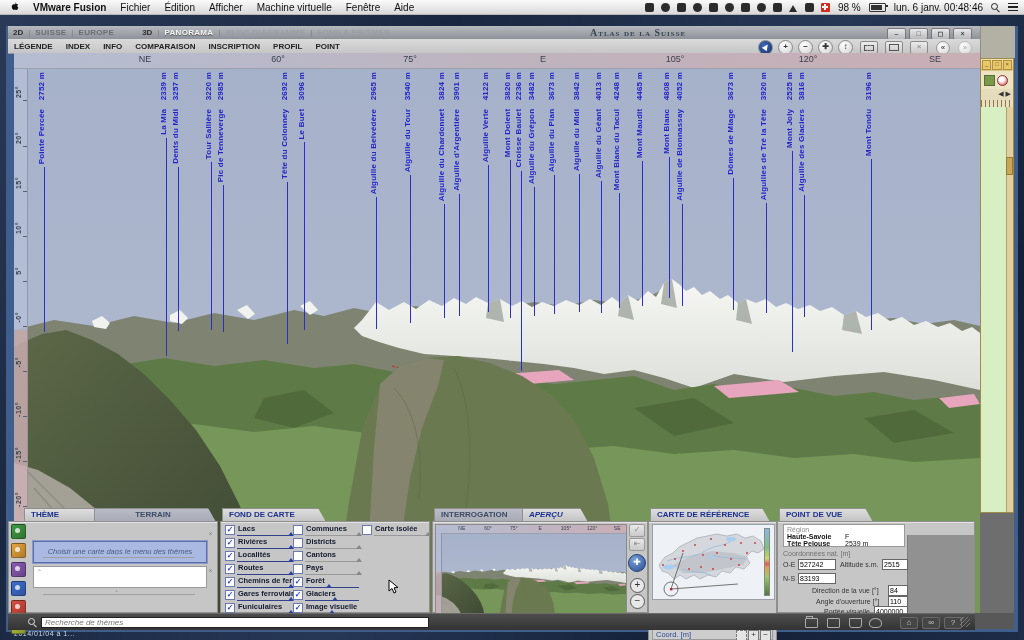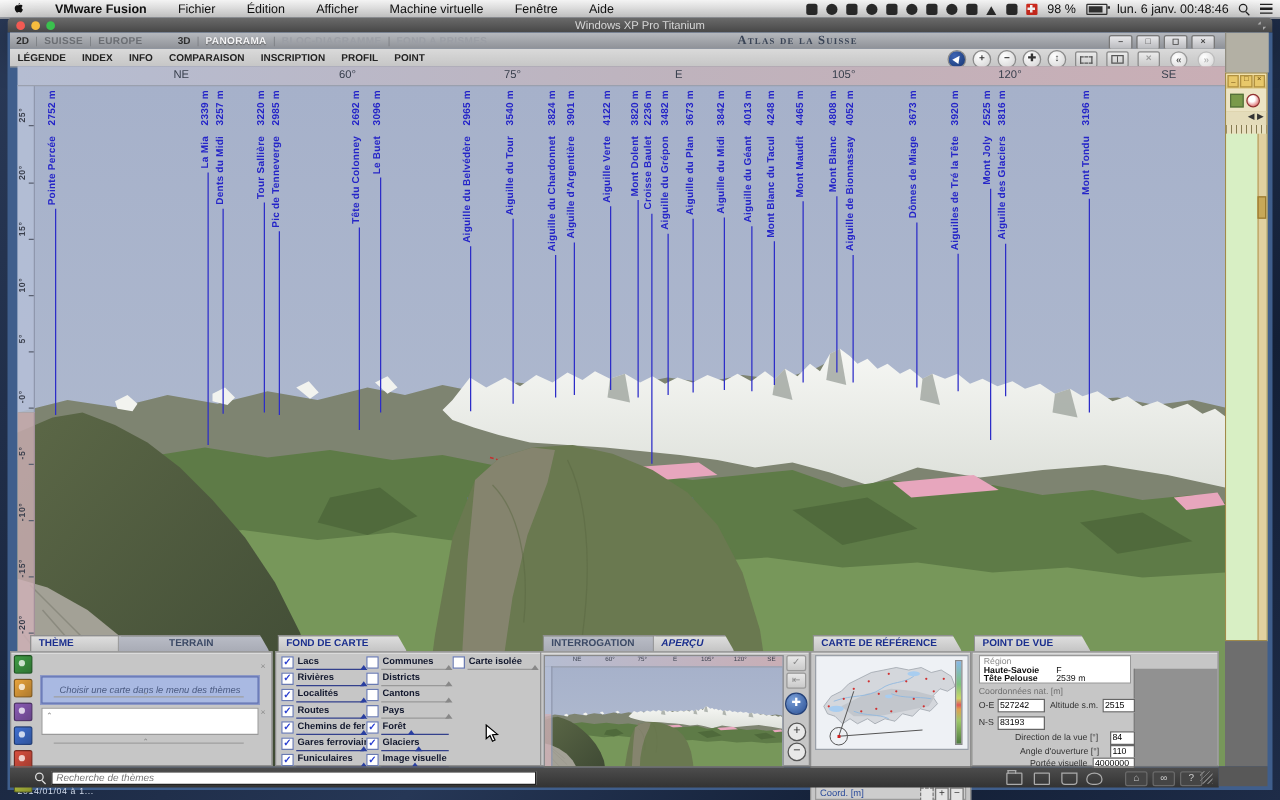--- a/index.html
+++ b/index.html
@@ -2,21 +2,21 @@
 <html><head>
 <meta charset="utf-8">
 <style>
   html,body{margin:0;padding:0;background:#101a2c;font-family:"Liberation Sans",sans-serif;}
   #screen{position:relative;width:1024px;height:640px;overflow:hidden;
     background:linear-gradient(130deg,#2a3a58 0%,#1a2740 30%,#263756 55%,#131f36 80%,#1e2c48 100%);}
   .abs{position:absolute;}
   
   #mac-bar{left:0;top:0;width:1024px;height:14px;background:linear-gradient(#fbfbfb,#d9d9d9);border-bottom:1px solid #b8b8b8;font-size:10px;color:#111;display:flex;align-items:center;}
   #mac-menus{display:flex;align-items:center;gap:14px;margin-left:10px;}
-  .mac-item{white-space:nowrap;margin-left:11px;}
+  .mac-item{white-space:nowrap;}
   .mac-app{font-weight:bold;}
   #apple-logo{width:9px;height:10px;display:inline-block;}
   #mac-right{position:absolute;right:6px;top:0;height:14px;display:flex;align-items:center;gap:8px;}
   .st-ico{width:9px;height:9px;background:#2c2c2c;border-radius:2px;display:inline-block;}
   .st-ico.round{border-radius:50%;}
   .st-ico.flag{background:#d52b1e;position:relative;border-radius:1px;}
   .st-ico.flag::before{content:"";position:absolute;left:3.5px;top:1.5px;width:2px;height:6px;background:#fff;}
   .st-ico.flag::after{content:"";position:absolute;left:1.5px;top:3.5px;width:6px;height:2px;background:#fff;}
   .st-ico.wifi{background:transparent;border-radius:0;position:relative;}
   .st-ico.wifi::before{content:"";position:absolute;left:0;bottom:0;width:0;height:0;border-left:4.5px solid transparent;border-right:4.5px solid transparent;border-bottom:7px solid #2c2c2c;}
@@ -75,21 +75,21 @@
   #panel-theme{left:8px;top:508px;width:210px;height:105px;}
   #theme-icons{position:absolute;left:1px;top:2px;width:17px;}
   .th-ico{width:13px;height:13px;border-radius:2px;margin:0 0 4px 1px;border:1px solid rgba(0,0,0,.35);position:relative;}
   .th-ico::after{content:"";position:absolute;left:3px;top:3px;width:5px;height:5px;border-radius:50%;background:rgba(255,255,255,.75);}
   #theme-dd1{position:absolute;left:24px;top:7px;width:172px;height:20px;background:#a9b9e2;border:1px solid #5c6cae;box-shadow:0 0 0 1px #8c98c6;font-size:7.5px;font-style:italic;color:#4a5a80;text-align:center;line-height:20px;overflow:hidden;margin-top:12px;}
   #theme-dd2{position:absolute;left:24px;top:44px;width:172px;height:20px;background:#fff;border:1px solid #9a9a9a;}
   .dd-x{position:absolute;width:7px;height:7px;font-size:7px;line-height:7px;color:#8a8a8a;text-align:center;}
   .dd-div{position:absolute;left:34px;width:152px;border-top:1px solid #9f9f9f;}
   .dd-car{position:absolute;font-size:6px;color:#8a8a8a;}
   
-  #panel-fond{left:220px;top:508px;width:210px;height:105px;padding-left:36px;}
+  #panel-fond{left:220px;top:508px;width:210px;height:105px;}
   .fcol{position:absolute;top:2px;}
   .fitem{position:relative;height:13px;}
   .cb{position:absolute;left:0;top:1px;width:8px;height:8px;background:#fff;border:1px solid #6a7ab0;font-size:8px;line-height:8px;color:#2a3fd0;text-align:center;font-weight:bold;}
   .flabel{position:absolute;left:13px;top:0;font-size:7.5px;font-weight:bold;color:#12182e;white-space:nowrap;}
   .sline{position:absolute;left:12px;top:10.5px;width:54px;border-top:1px solid #33408c;}
   .sline.off{border-top-color:#999;}
   .sthumb{position:absolute;top:-4px;width:0;height:0;border-left:3px solid transparent;border-right:3px solid transparent;border-bottom:4px solid #2a3fa0;}
   .sline.off .sthumb{border-bottom-color:#888;}
   
   #panel-apercu{left:432px;top:508px;width:216px;height:105px;}
@@ -239,29 +239,20 @@
       <span>lun. 6 janv.  00:48:46</span>
       <span class="mag"></span>
       <span id="nc-ico">
           <i></i>
           <i></i>
           <i></i>
         </span>
     </div>
   </div>
 
-  <div class="abs" id="vm-title">
-    <span class="tl" style="left:7px;background:#f25a53;"></span>
-    <span class="tl" style="left:19px;background:#f6bd3e;"></span>
-    <span class="tl" style="left:31px;background:#3ac14e;"></span>
-    <span id="vm-title-text">Windows XP Pro Titanium</span>
-    <svg id="vm-fs" viewBox="0 0 8 8">
-        <path fill="#cfcfcf" d="M0,3 L3,0 L3,3 Z M8,5 L5,8 L5,5 Z"></path>
-      </svg>
-  </div>
   <div class="abs" id="vm-body"></div>
 
   <div class="abs z2" id="atlas-title">
     <div id="atlas-tabs">
       <span class="t-mode">2D</span>
       <span class="sep">|</span>
       <span class="t-dim">SUISSE</span>
       <span class="sep">|</span>
       <span class="t-dim">EUROPE</span>
       <span style="width:18px"></span>

